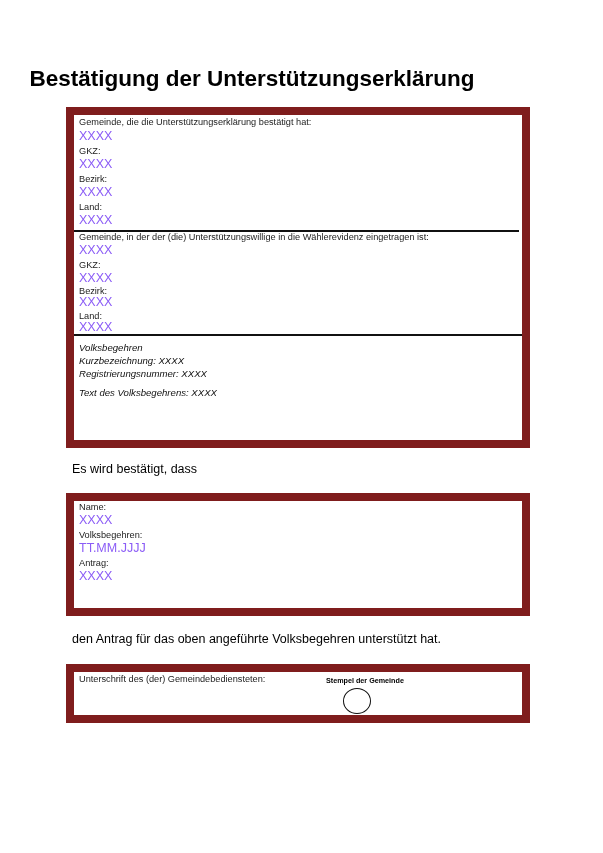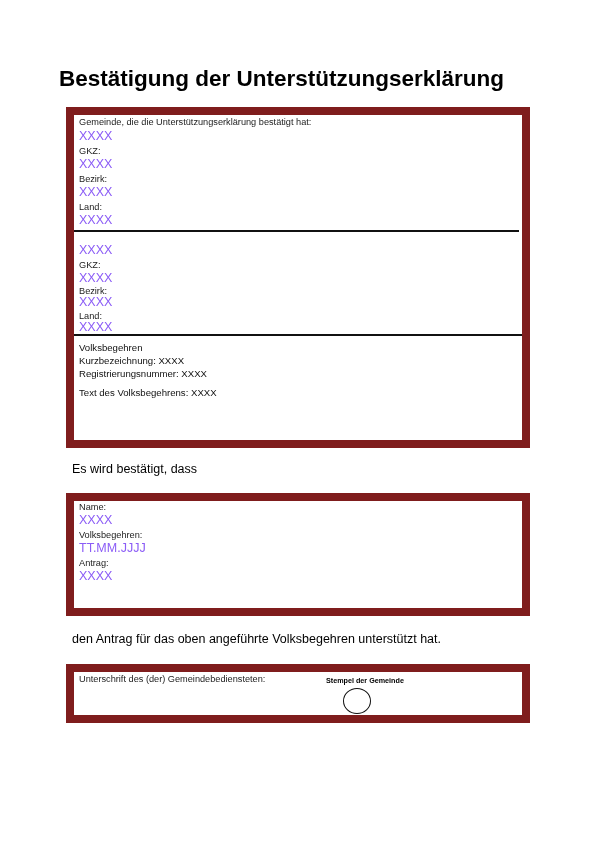--- a/index.html
+++ b/index.html
@@ -1,17 +1,17 @@
 <!DOCTYPE html>
 <html><head>
 <meta charset="utf-8">
 <style>
   html, body { margin:0; padding:0; background:#ffffff; }
   body { width:603px; height:853px; position:relative; font-family:"Liberation Sans", sans-serif; color:#000; overflow:hidden; }
-  .title { position:absolute; left:0; width:504px; top:66px; text-align:right; font-weight:bold; font-size:22.5px; }
+  .title { position:absolute; left:0; width:504px; top:66px; text-align:center; font-weight:bold; font-size:22.5px; }
   .box { position:absolute; left:66px; width:464px; border:8px solid #7f1d1d; box-sizing:border-box; }
   .sec { position:absolute; left:0; right:0; }
   .divider { position:absolute; left:0; right:0; height:2px; background:#111; }
   .lbl { position:absolute; left:5px; font-size:9.2px; color:#222; white-space:nowrap; }
   .val { position:absolute; left:5px; font-size:12.5px; color:#8b5cf6; white-space:nowrap; }
   .line { position:absolute; left:5px; font-size:9.6px; color:#111; white-space:nowrap; }
   .para { position:absolute; left:72px; font-size:12.5px; white-space:nowrap;text-align:right; }
   .stamp-label { position:absolute; left:252px; top:4px; font-size:7.2px; font-weight:bold; white-space:nowrap; }
   .stamp-circle { position:absolute; left:269px; top:16px; width:28px; height:26px; border:1.5px solid #111; border-radius:50%; box-sizing:border-box; }
 </style>
@@ -27,31 +27,32 @@
     <div class="lbl" style="top:31px;">GKZ:</div>
     <div class="val" style="top:42px;">XXXX</div>
     <div class="lbl" style="top:59px;">Bezirk:</div>
     <div class="val" style="top:70px;">XXXX</div>
     <div class="lbl" style="top:87px;">Land:</div>
     <div class="val" style="top:98px;">XXXX</div>
   </div>
   <div class="divider" style="top:115px; right:3px;"></div>
 
   <div class="sec" style="top:117px; height:102px;">
+    <div class="lbl" style="top:0px;">Gemeinde, in der der (die) Unterstützungswillige in die Wählerevidenz eingetragen ist:</div>
     <div class="val" style="top:11px;">XXXX</div>
     <div class="lbl" style="top:28px;">GKZ:</div>
     <div class="val" style="top:39px;">XXXX</div>
     <div class="lbl" style="top:54px;">Bezirk:</div>
     <div class="val" style="top:63px;">XXXX</div>
     <div class="lbl" style="top:79px;">Land:</div>
     <div class="val" style="top:88px;">XXXX</div>
   </div>
   <div class="divider" style="top:219px;"></div>
 
-  <div class="sec" style="top:221px; height:104px;">
+  <div class="sec" style="top:221px; height:104px;font-style:italic;">
     <div class="line" style="top:6px;">Volksbegehren</div>
     <div class="line" style="top:19px;">Kurzbezeichnung: XXXX</div>
     <div class="line" style="top:32px;">Registrierungsnummer: XXXX</div>
     <div class="line" style="top:45px;margin-top:6px;">Text des Volksbegehrens: XXXX</div>
   </div>
 </div>
 
 <div class="para" style="top:462px;">Es wird bestätigt, dass</div>
 
 <div class="box" style="top:493px; height:123px;padding-left:40px;">

